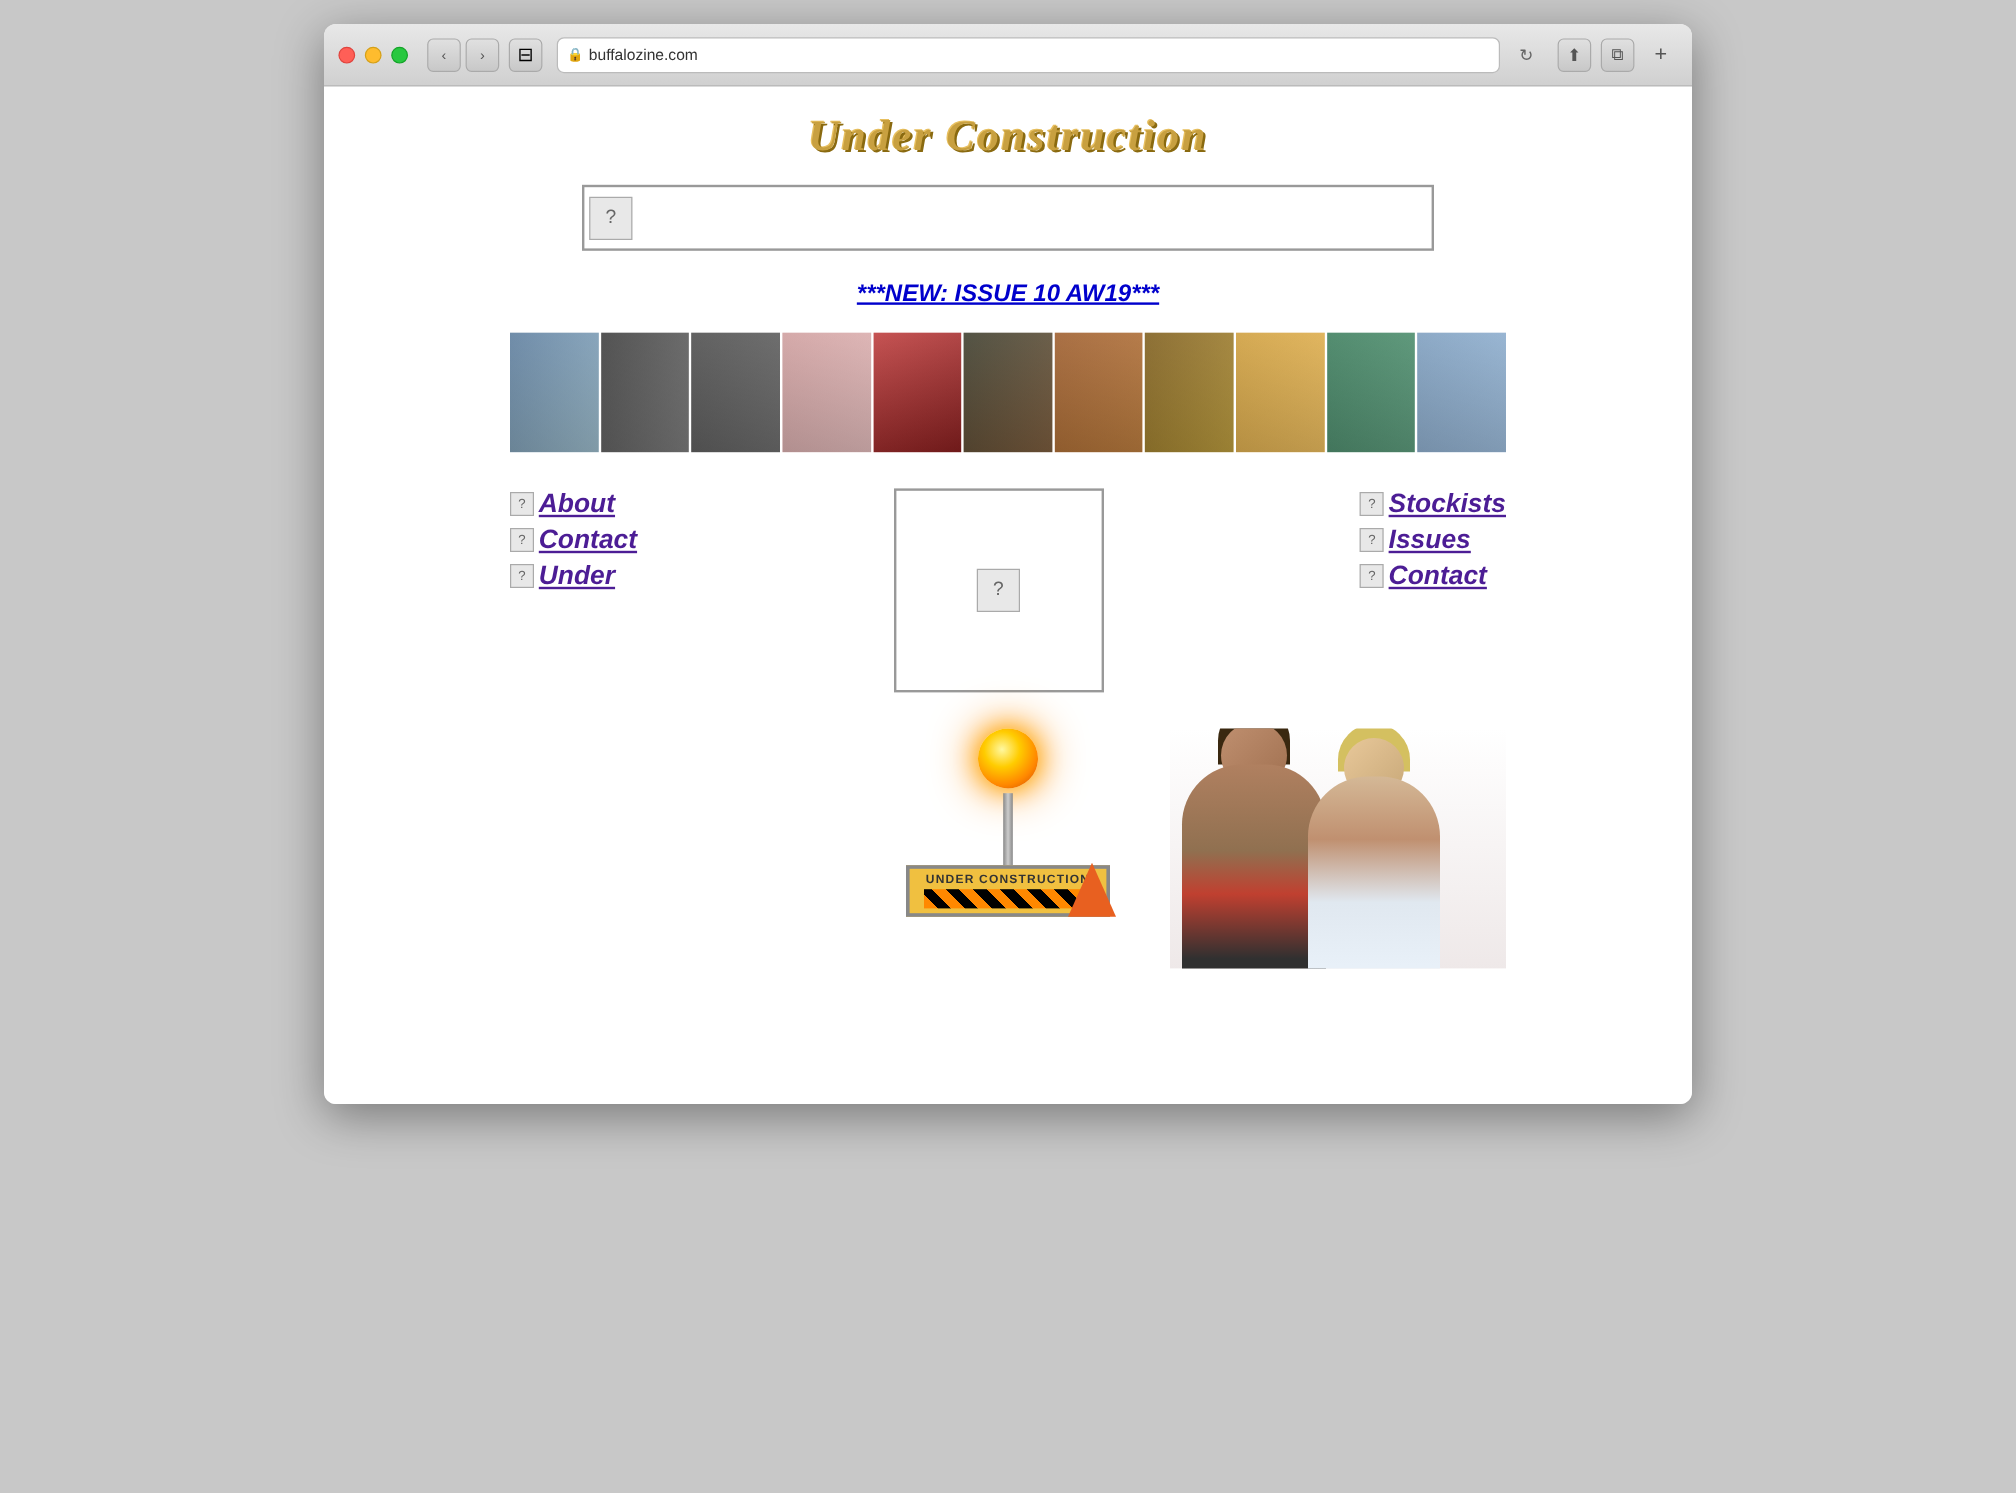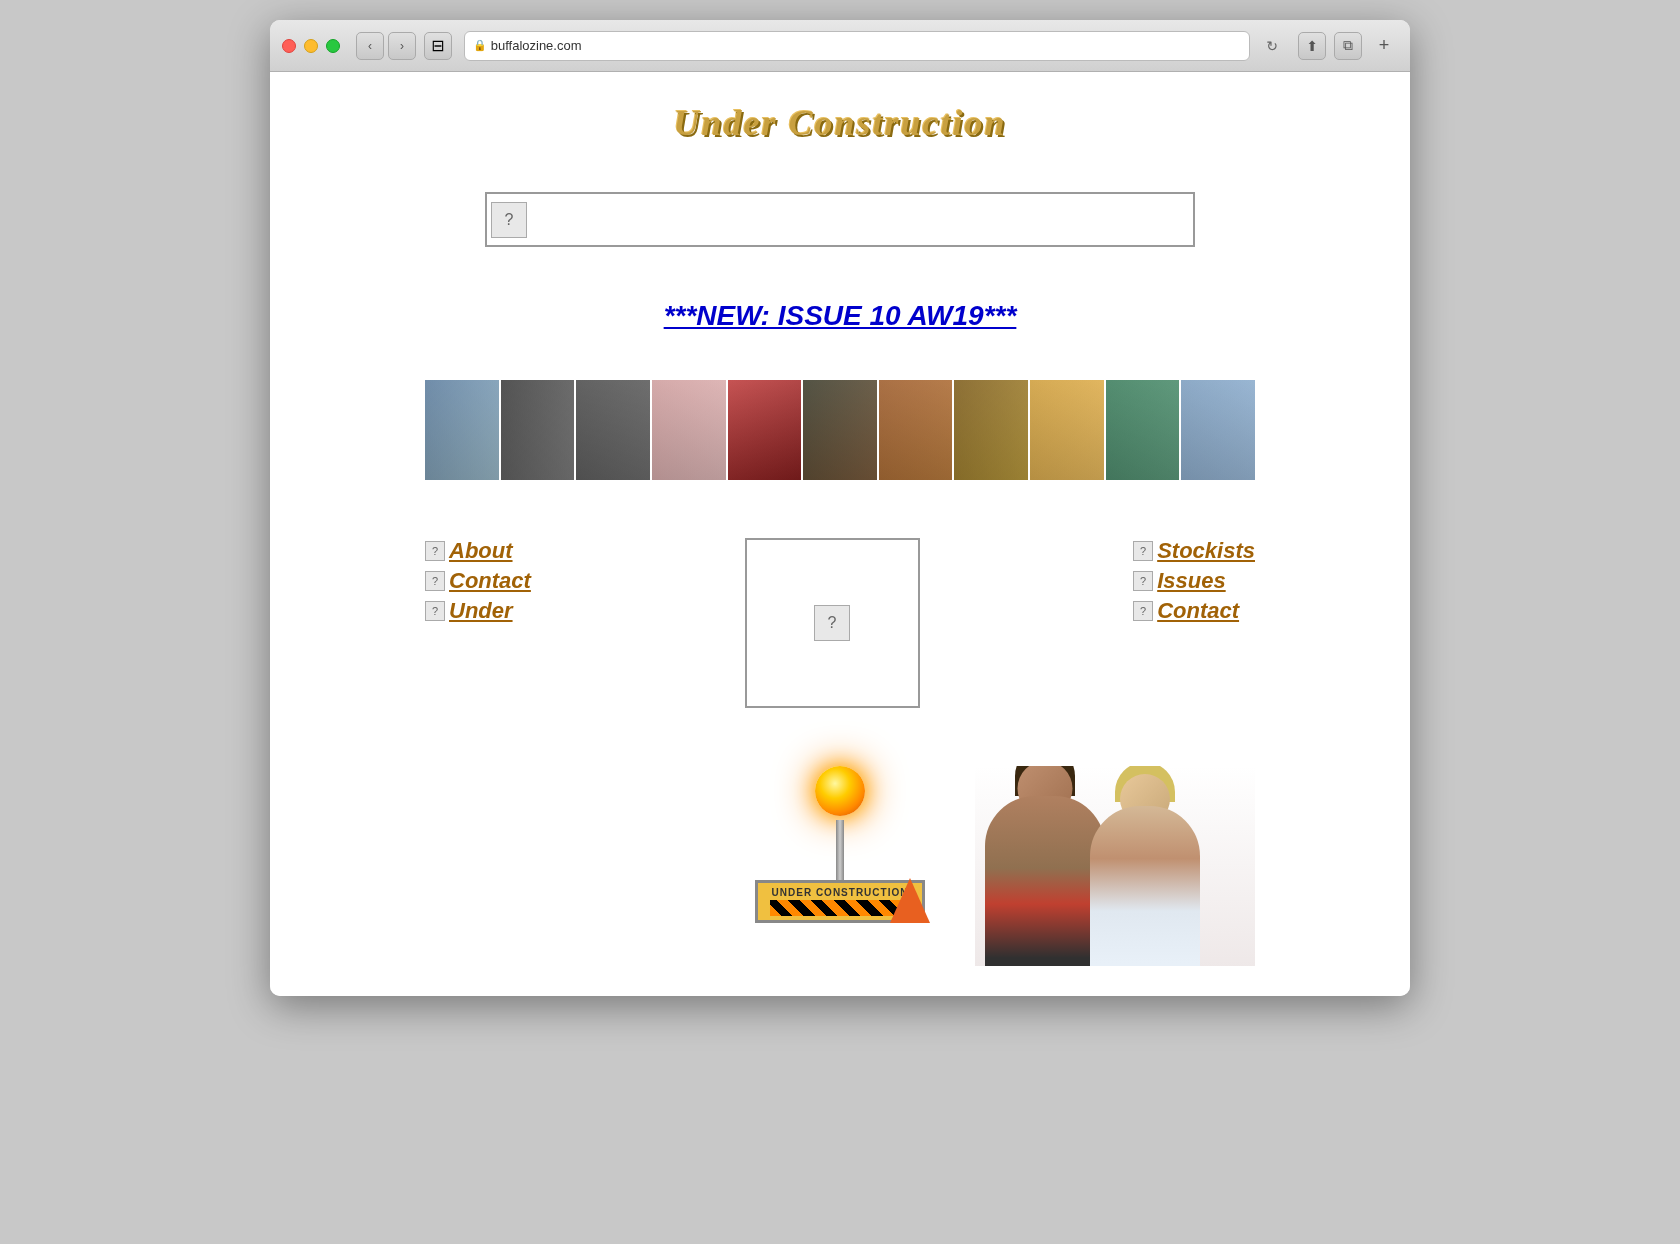--- a/index.html
+++ b/index.html
@@ -147,25 +147,24 @@
       display: flex;
       align-items: center;
       justify-content: center;
       width: 28px;
       height: 28px;
     }
 
     .webpage {
       background: white;
       min-height: 848px;
-      padding: 30px 20px;
+      padding: 20px 20px;
       display: flex;
       flex-direction: column;
       align-items: center;
-      gap: 28px;
     }
 
     .under-construction-title {
       font-size: 36px;
       font-weight: bold;
       font-style: italic;
       color: #c8a040;
       text-shadow: 2px 2px 0px #8a6a10, -1px -1px 0px #e8c060;
       font-family: 'Times New Roman', serif;
       letter-spacing: 2px;
@@ -189,21 +188,21 @@
       border: 1px solid #aaa;
       background: #e8e8e8;
       display: flex;
       align-items: center;
       justify-content: center;
       font-size: 16px;
       color: #666;
     }
 
     .new-issue-link {
-      font-size: 28px;
+      font-size: 20px;
       font-weight: bold;
       font-style: italic;
       color: #0000cc;
       text-decoration: underline;
       margin-bottom: 20px;
       text-align: center;
       cursor: pointer;
     }
 
     .photo-strip {
@@ -272,21 +271,21 @@
       align-items: center;
       justify-content: center;
       font-size: 11px;
       color: #666;
     }
 
     .nav-link {
       font-size: 22px;
       font-weight: bold;
       font-style: italic;
-      color: #a16207;
+      color: #4c1d95;
       text-decoration: underline;
       cursor: pointer;
     }
 
     .center-box {
       width: 175px;
       height: 170px;
       border: 2px solid #999;
       background: white;
       display: flex;

